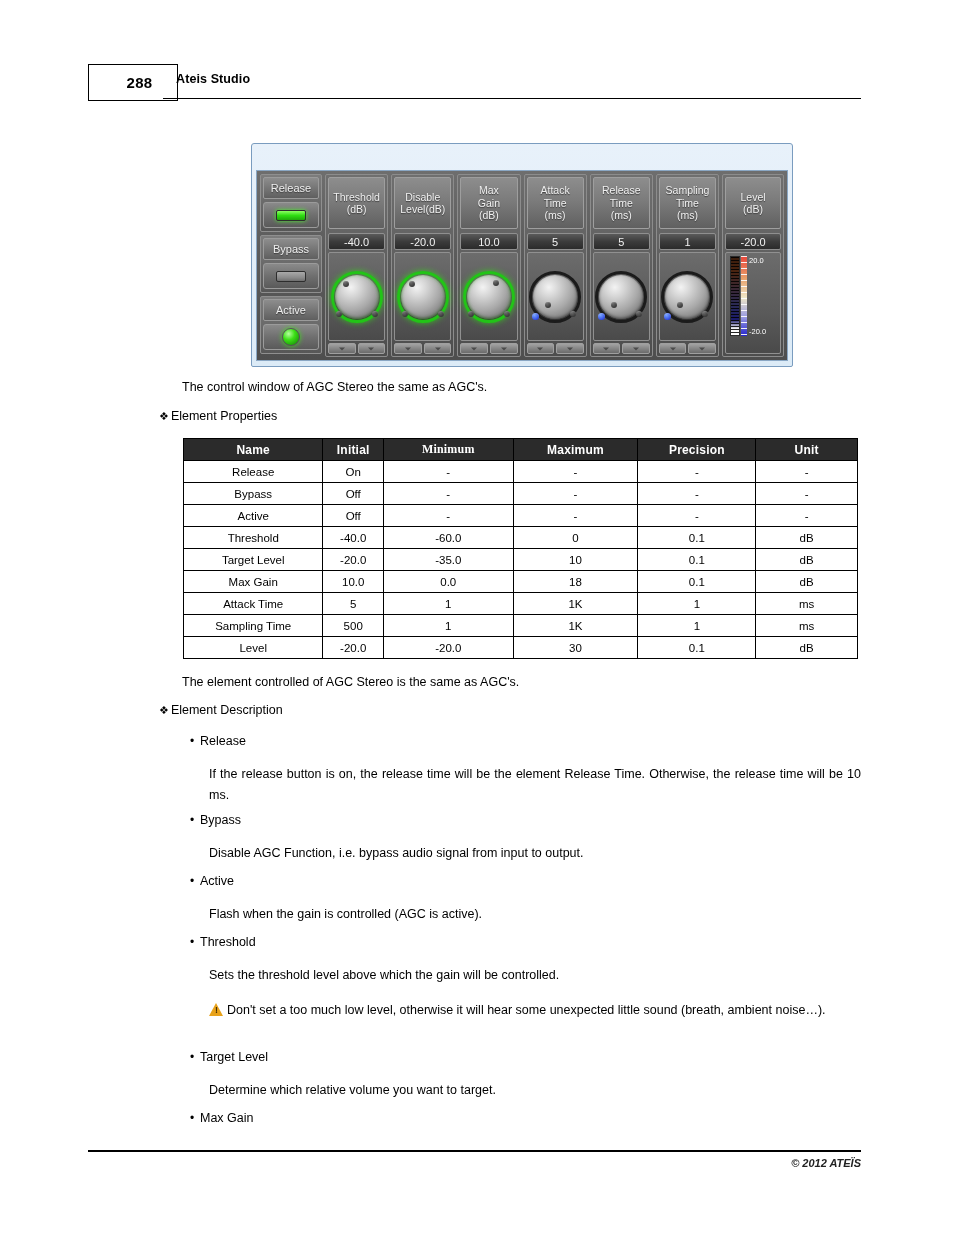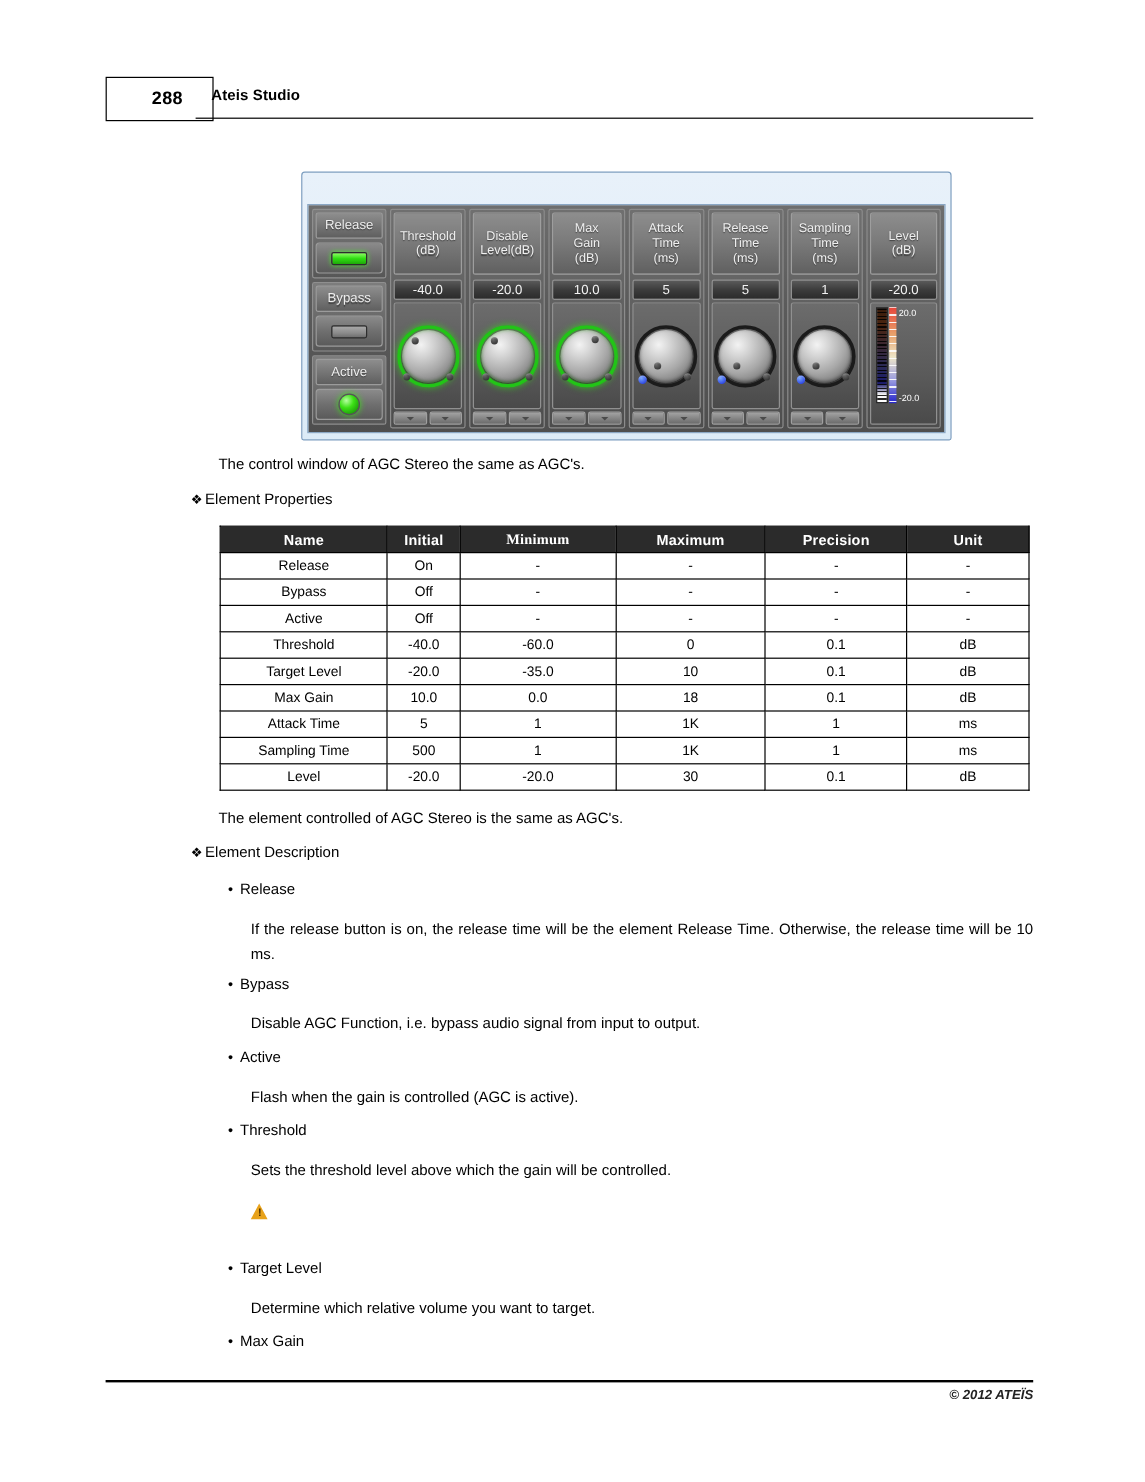--- a/index.html
+++ b/index.html
@@ -795,21 +795,21 @@
 <div class="sub-bullet" style="top:874px;">
   <span class="dot">•</span><span>Active</span>
 </div>
 <div class="sub-para" style="top:904px;">Flash when the gain is controlled (AGC is active).</div>
 
 <div class="sub-bullet" style="top:935px;">
   <span class="dot">•</span><span>Threshold</span>
 </div>
 <div class="sub-para" style="top:965px;">Sets the threshold level above which the gain will be controlled.</div>
 <div class="sub-para" style="top:1000px;">
-  <span class="warn-icon"></span>
+  <span class="warn-icon"></span><span>Don't set a too much low level, otherwise it will hear some unexpected little sound (breath, ambient noise…).</span>
 </div>
 
 <div class="sub-bullet" style="top:1050px;">
   <span class="dot">•</span><span>Target Level</span>
 </div>
 <div class="sub-para" style="top:1080px;">Determine which relative volume you want to target.</div>
 
 <div class="sub-bullet" style="top:1111px;">
   <span class="dot">•</span><span>Max Gain</span>
 </div>

